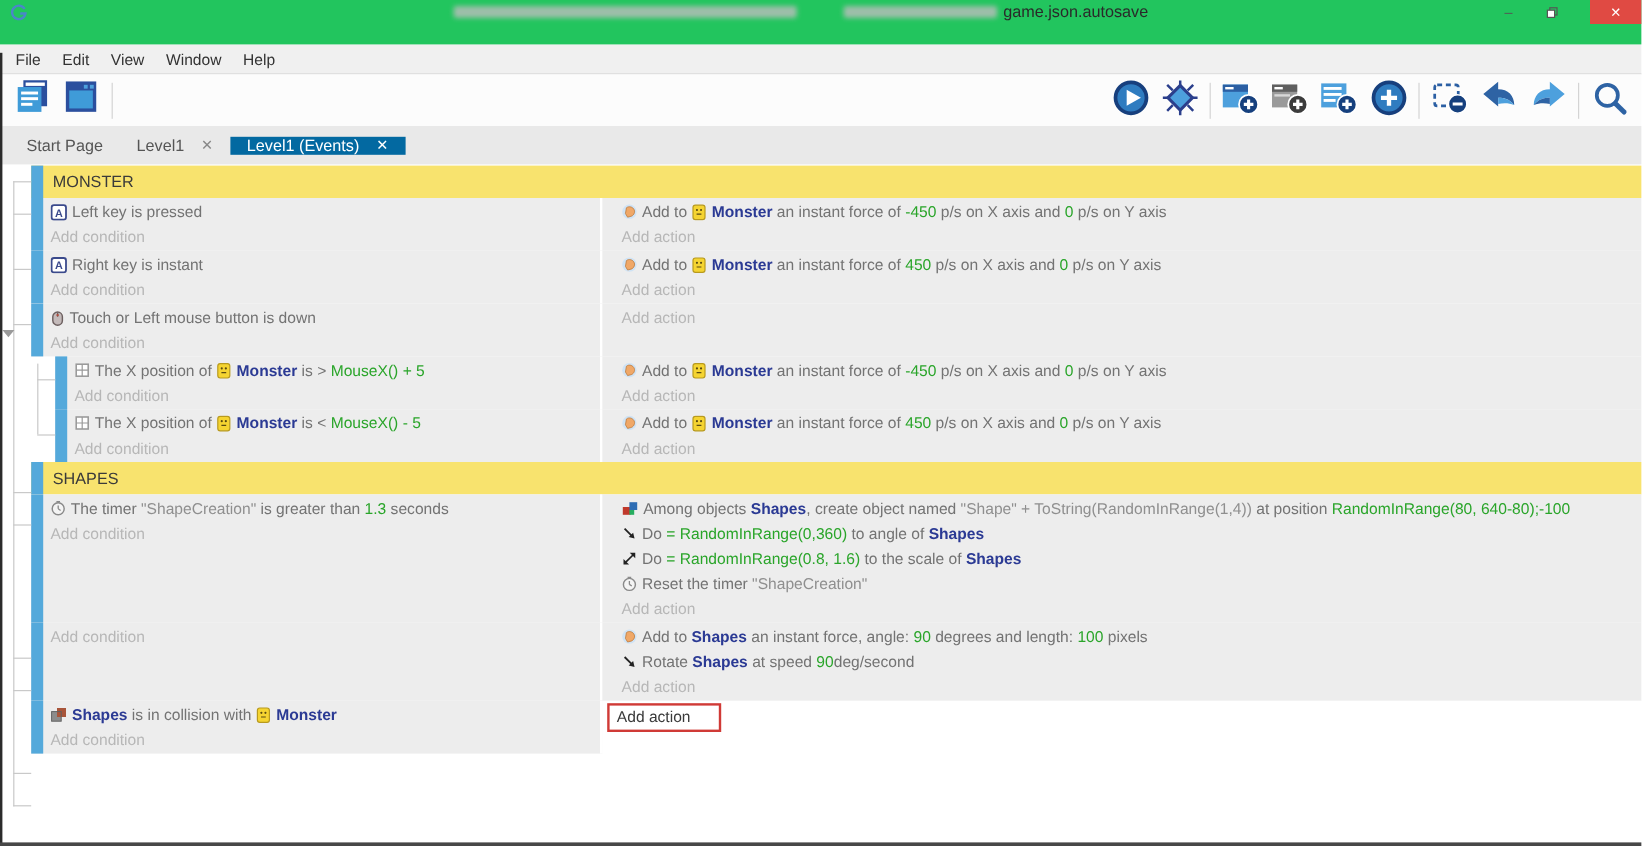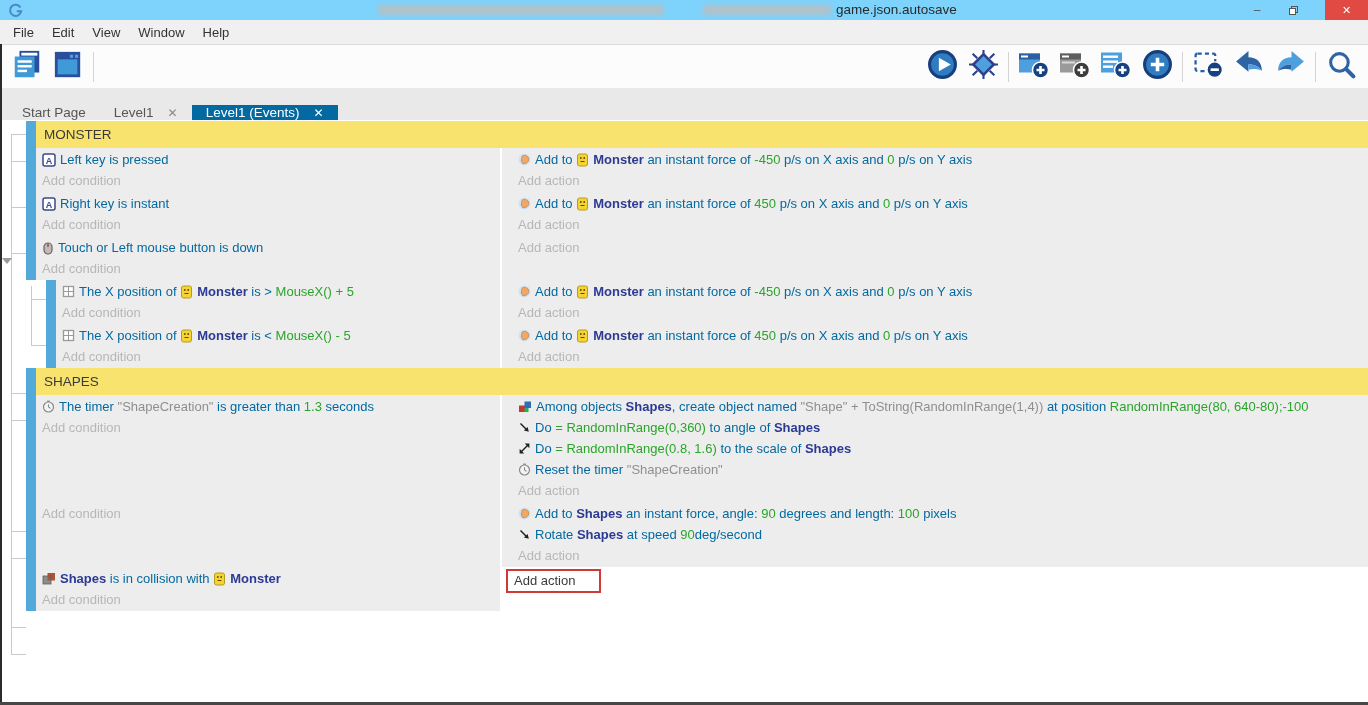--- a/index.html
+++ b/index.html
@@ -1,54 +1,54 @@
 <!DOCTYPE html>
 <html><head>
 <meta charset="utf-8">
 <style>
   html,body{margin:0;padding:0}
   body{width:1368px;height:705px;position:relative;overflow:hidden;background:#fff;
        font-family:"Liberation Sans",sans-serif;-webkit-font-smoothing:antialiased}
   
-  .titlebar{height:20px;background:#7dd3fc;position:relative}
+  .titlebar{height:37px;background:#22c55e;position:relative}
   .logo{position:absolute;left:8px;top:3px}
   .blurseg{position:absolute;top:5px;height:10px;background:#bdbdbd;border-radius:2px;filter:blur(2px);opacity:.8}
   .titletext{position:absolute;left:836px;top:2px;font-size:13.5px;color:#2a2a2a}
   .ctrl{position:absolute;top:0;height:20px;display:flex;align-items:center;justify-content:center;color:#555;font-size:12px;cursor:default}
   .ctrl.min{right:96px;width:30px}
   .ctrl.max{right:60px;width:30px}
   .ctrl.close{right:0;width:43px;background:#e04a43;color:#fff;font-size:11px}
   .menubar{height:24px;background:#f0f0f0;border-bottom:1px solid #dcdcdc;display:flex;align-items:center;padding-left:4px}
   .mitem{padding:0 9px;font-size:13px;color:#333}
   .toolbar{height:43px;background:#fcfcfc;display:flex;align-items:center;padding:0 10px}
   .tgroup{display:flex;align-items:center;gap:7px}
   .tsep{width:1px;height:30px;background:#d4d4d4;margin:0 8px}
   .tbtn{width:34px;height:34px;display:flex;align-items:center;justify-content:center}
   .tb-right{margin-left:auto;display:flex;align-items:center}
-  .tabbar{height:32px;background:#e9e9e9;display:flex;align-items:flex-end;padding-left:8px}
+  .tabbar{height:32px;background:#e9e9e9;display:flex;align-items:center;padding-left:8px}
   .tab{display:flex;align-items:center;gap:14px;padding:0 14px;font-size:13.5px;color:#555}
   .tab .x{font-size:12px;color:#888}
   .tab.active{background:#0369a1;color:#fff}
   .tab.active .x{color:#fff}
   
   #sheet{position:relative;width:1368px;margin-top:1px}
   .blk{position:relative;margin-bottom:0}
   .d0{margin-left:26px}
   .d1{margin-left:46px}
   .blk::before{content:"";position:absolute;left:0;top:0;bottom:0;width:10px;background:#54a9db}
   .comment{height:27px;background:#f8e36e;display:flex;align-items:center;
            padding-left:18px;font-size:13.5px;color:#3a3a3a}
   .ev{display:flex;align-items:stretch}
   .cell{background:#ededed;padding:1px 0}
   .cond{border-right:2px solid #fff;flex:none}
   .act{flex:1}
   .act.white{background:#fff}
   .line{display:flex;align-items:center;height:21px;padding-left:16px;font-size:13px;white-space:pre}
   .line .icn{display:inline-flex;align-items:center;margin-right:4px;flex:none}
-  .sg-t{color:#0369a1}
+  .sg-t{color:#737373}
   .sg-o{color:#2b3a94;font-weight:bold}
   .sg-g{color:#2aa52a}
   .sg-s{color:#8f8f8f}
   .ph{color:#b7b7b7}
   .hl-box{display:inline-block;border:2px solid #d03a36;background:#fff;color:#3a3a3a;
           padding:2px 24px 3px 6px;font-size:13px;margin-top:1px}
   .tline{position:absolute;background:#c9c9c9}
   .collapser{position:absolute;width:0;height:0;border-left:5px solid transparent;
              border-right:5px solid transparent;border-top:6px solid #9a9a9a}
   .left-edge{position:absolute;left:0;top:44px;bottom:0;width:2px;background:#2b2b2b}

